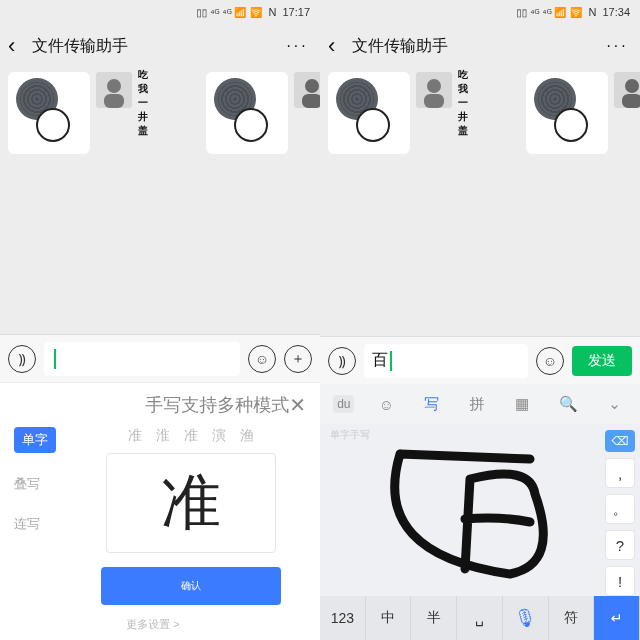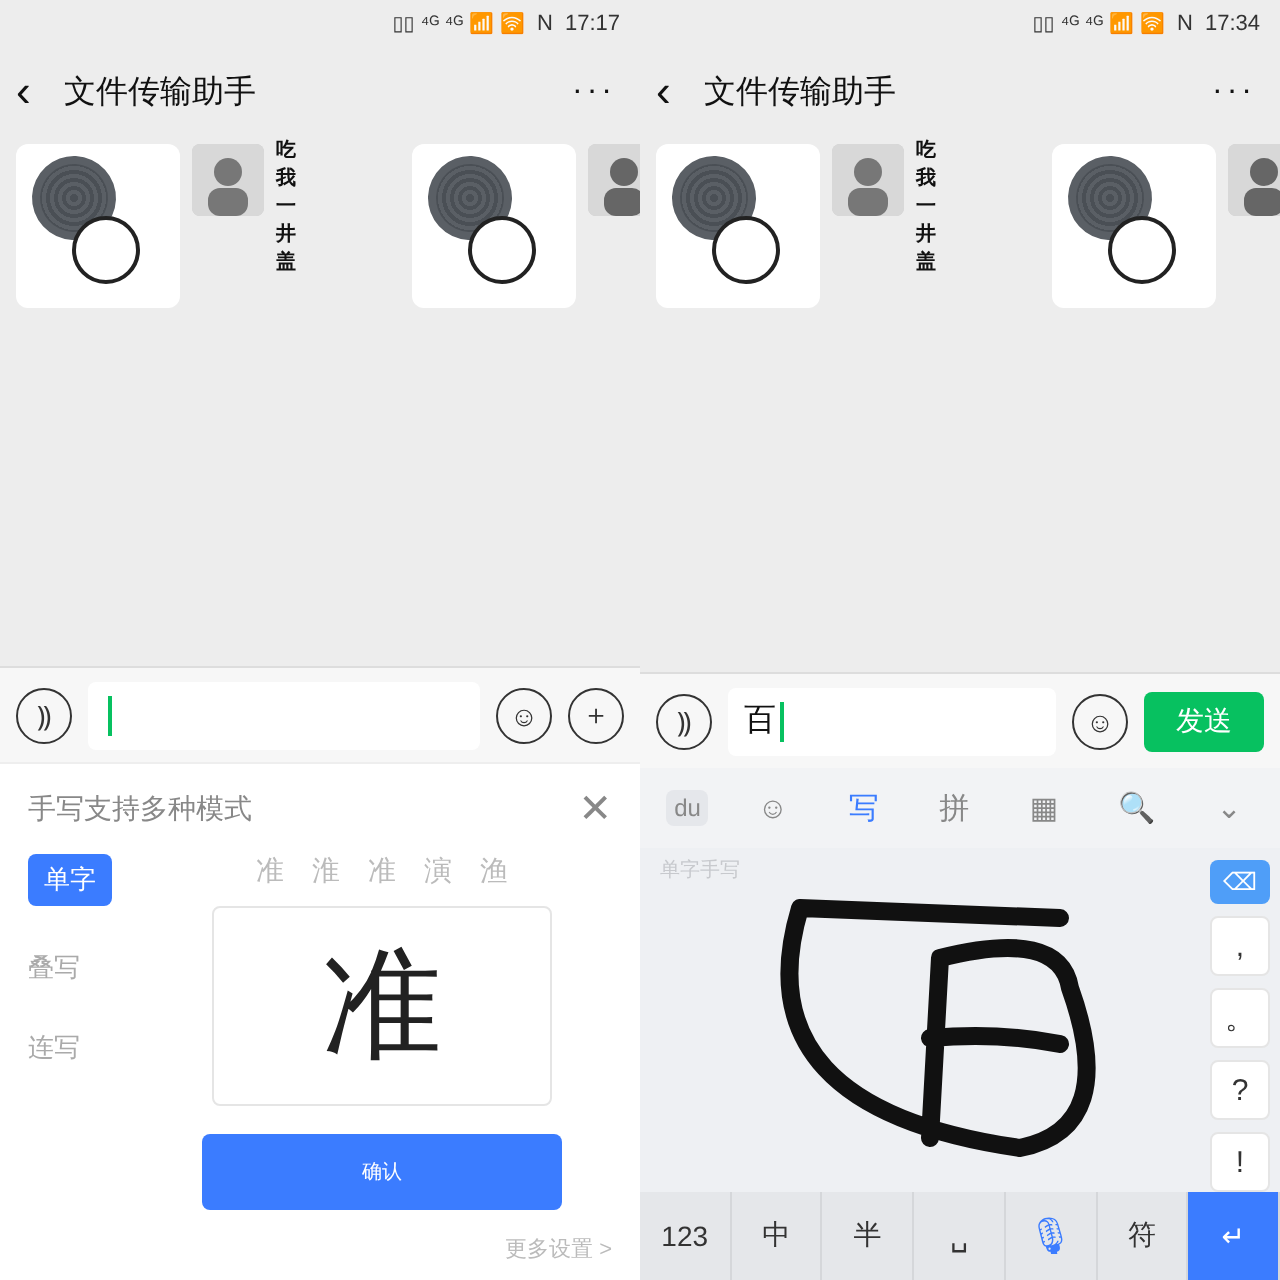--- a/index.html
+++ b/index.html
@@ -26,32 +26,32 @@
   .avatar svg { width: 36px; height: 36px; }
   
   .inputbar { height: 48px; background: #f7f7f7; border-top: 1px solid #ddd; display: flex; align-items: center; padding: 0 8px; gap: 8px; }
   .circ { width: 28px; height: 28px; border: 1.5px solid #333; border-radius: 50%; display: flex; align-items: center; justify-content: center; font-size: 14px; color: #333; }
   .field { flex: 1; height: 34px; background: #fff; border-radius: 4px; display: flex; align-items: center; padding: 0 8px; font-size: 16px; color: #111; }
   .cursor { display: inline-block; width: 1.5px; height: 20px; background: #07c160; margin-left: 2px; }
   .sendbtn { background: #07c160; color: #fff; border-radius: 4px; padding: 6px 16px; font-size: 14px; }
   
   .ime { background: #fff; border-top: 1px solid #eee; display: flex; flex-direction: column; }
   .ime-top { display: flex; align-items: center; justify-content: space-between; padding: 10px 14px 6px 14px; }
-  .ime-top .hint { flex: 1; text-align: left; color: #888; font-size: 14px; }
+  .ime-top .hint { flex: 1; text-align: right; color: #888; font-size: 18px; }
   .ime-top .close { font-size: 20px; color: #888; }
   .ime-body { display: flex; padding: 0 14px 6px 14px; gap: 20px; }
   .modes { display: flex; flex-direction: column; gap: 22px; padding-top: 4px; }
   .mode { font-size: 13px; color: #aaa; }
   .mode.active { background: #3b7cff; color: #fff; padding: 4px 8px; border-radius: 4px; }
   .pad { flex: 1; display: flex; flex-direction: column; align-items: center; }
   .cands { display: flex; gap: 14px; color: #bbb; font-size: 14px; padding: 4px 0 8px 0; }
   .canvas { width: 170px; height: 100px; border: 1px solid #e5e5e5; border-radius: 4px; display: flex; align-items: center; justify-content: center; }
   .hw1 { font-family: "STKaiti","Kaiti SC",cursive; font-size: 60px; color: #222; }
   .confirm { margin-top: 14px; width: 180px; height: 38px; background: #3b7cff; color: #fff; border-radius: 4px; display: flex; align-items: center; justify-content: center; font-size: 10px; }
-  .more { text-align: right; color: #bbb; font-size: 11px; padding: 6px 14px 8px 0; }
+  .more { text-align: center; color: #bbb; font-size: 11px; padding: 6px 14px 8px 0; }
   
   .ime2-tabs { height: 40px; background: #f2f3f5; display: flex; align-items: center; justify-content: space-around; padding: 0 4px; font-size: 15px; color: #888; }
   .ime2-tabs .t { padding: 4px 6px; }
   .ime2-tabs .t.active { color: #3b7cff; }
   .ime2-tabs .logo { font-size: 12px; background: #e5e7eb; border-radius: 4px; padding: 2px 4px; color: #888; }
   .hwarea { height: 172px; background: #eef0f3; position: relative; display: flex; }
   .hw-hint { position: absolute; top: 4px; left: 10px; font-size: 10px; color: #c7c9cd; }
   .hw-svg { flex: 1; }
   .hw-right { width: 40px; display: flex; flex-direction: column; align-items: center; padding-top: 6px; gap: 6px; }
   .del { width: 30px; height: 22px; background: #4f9ef8; border-radius: 4px; color: #fff; display: flex; align-items: center; justify-content: center; font-size: 12px; }

